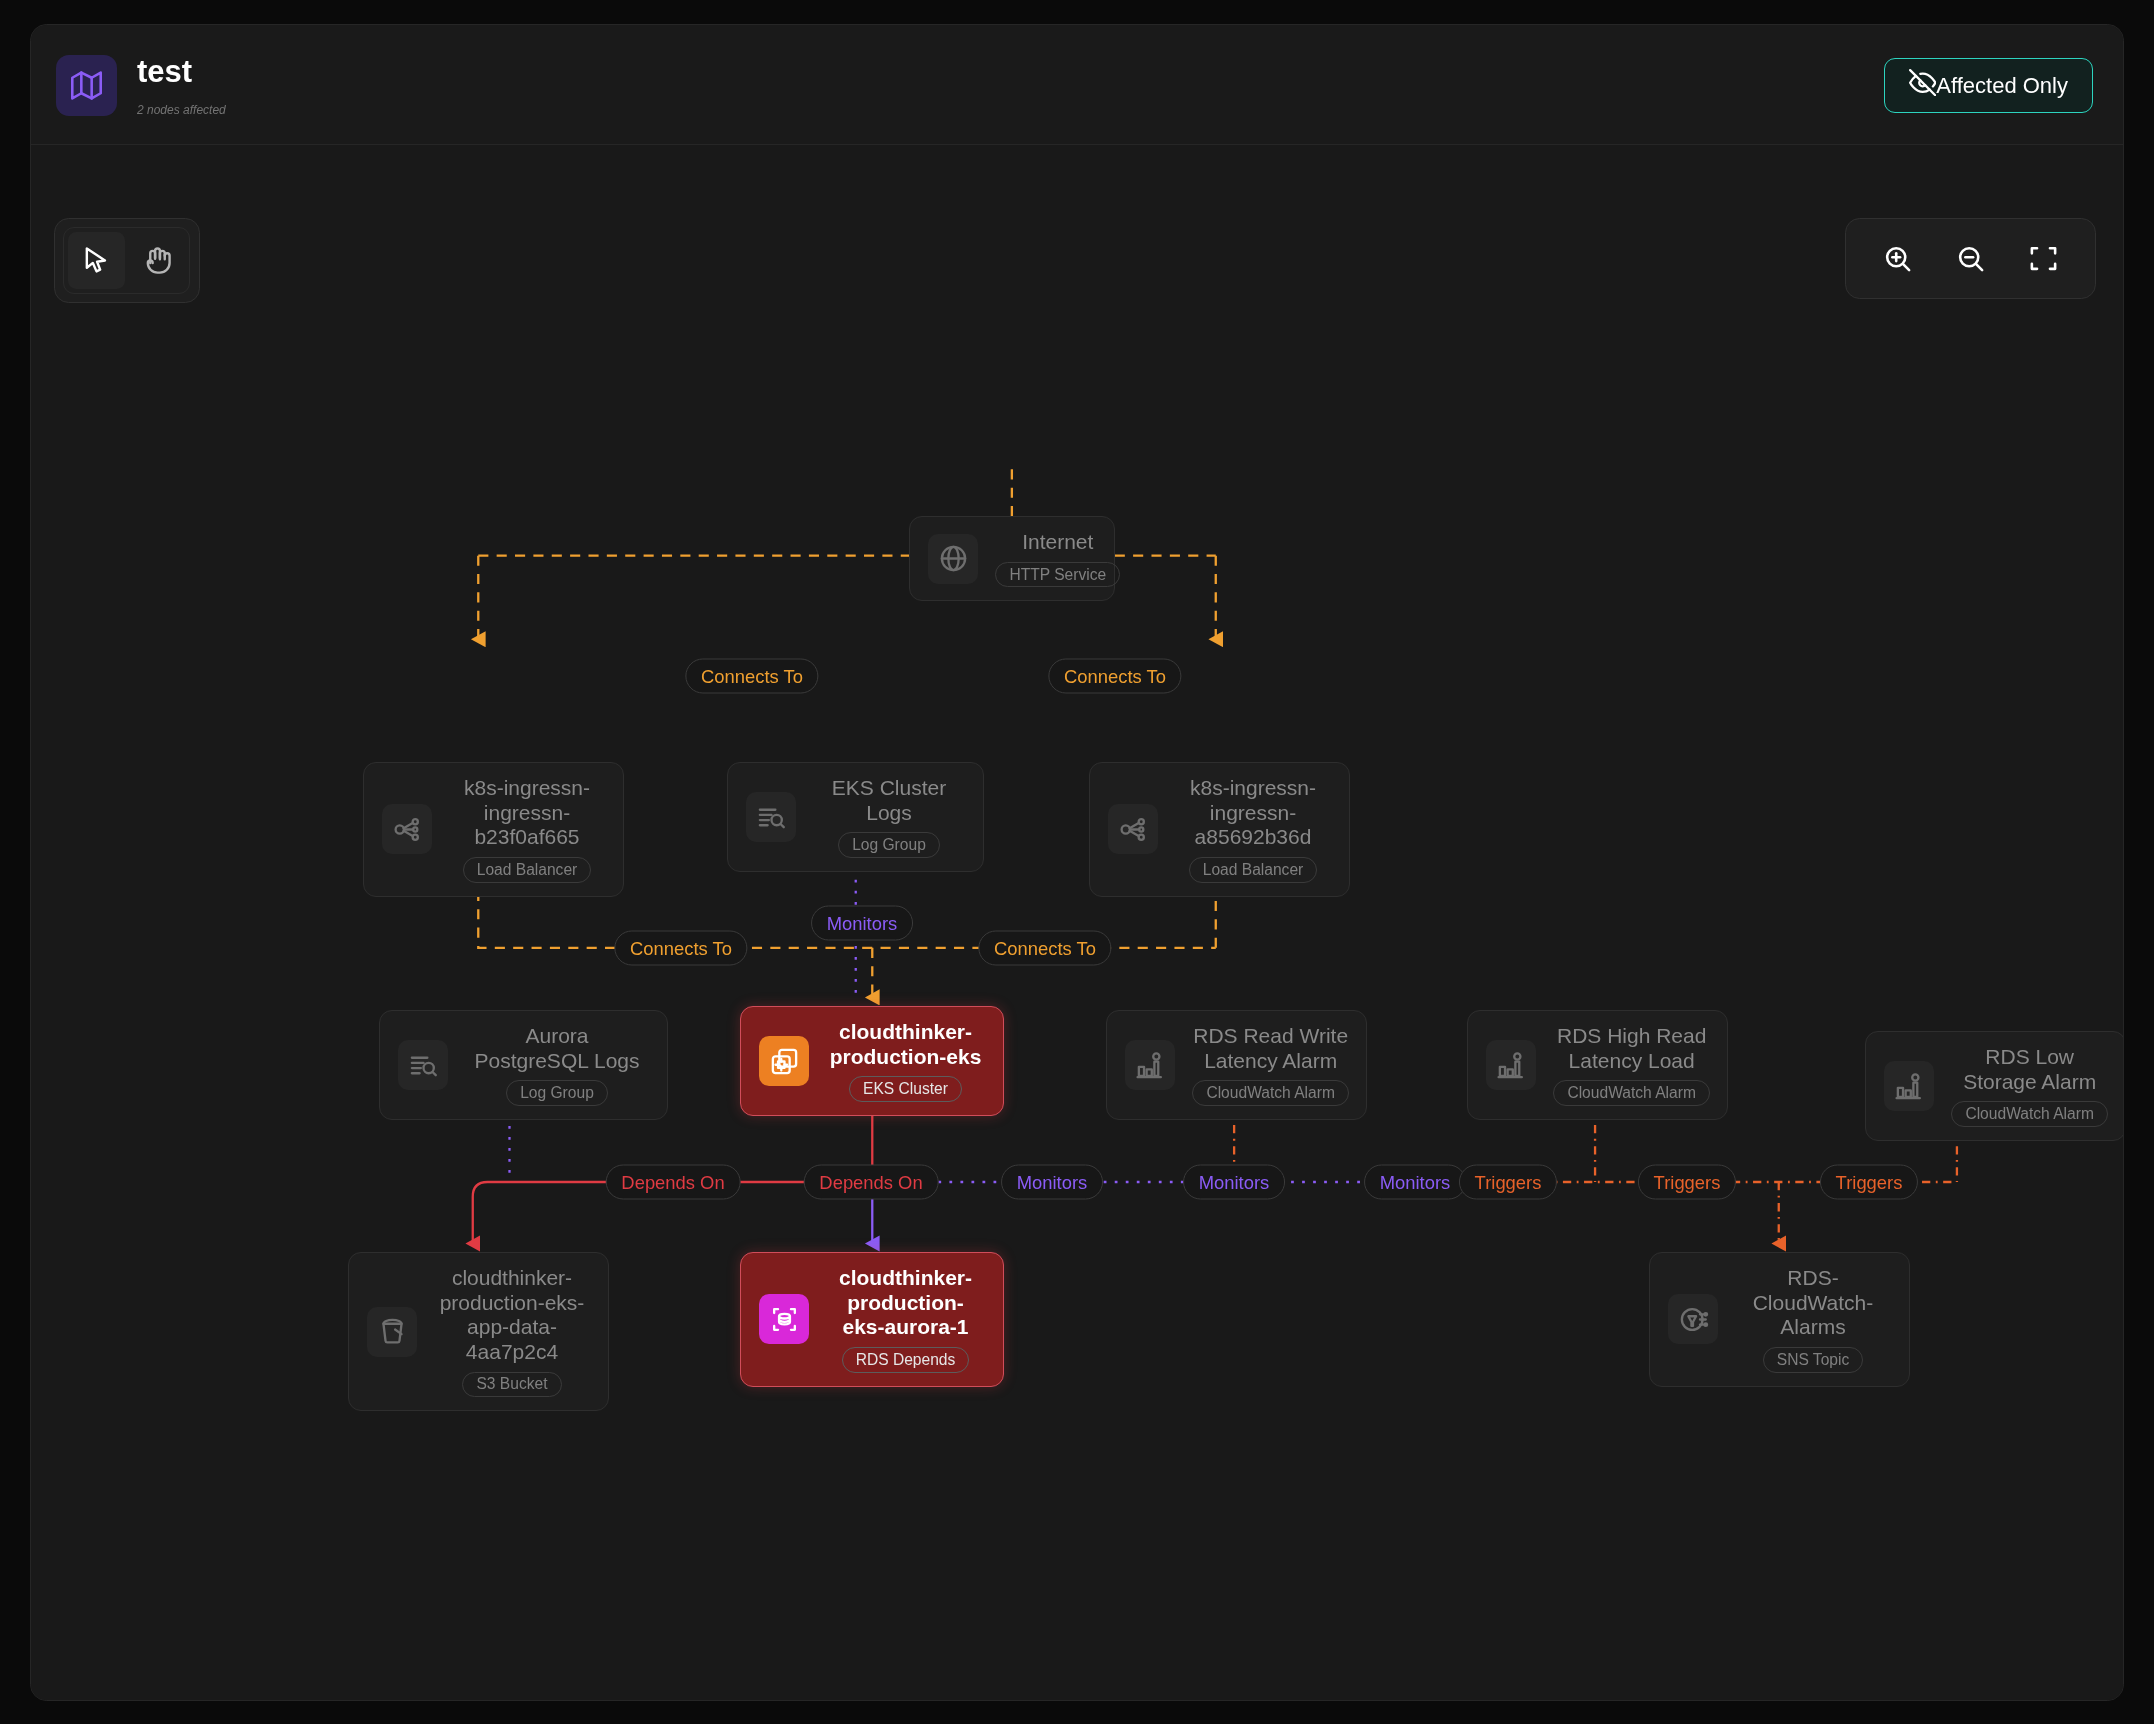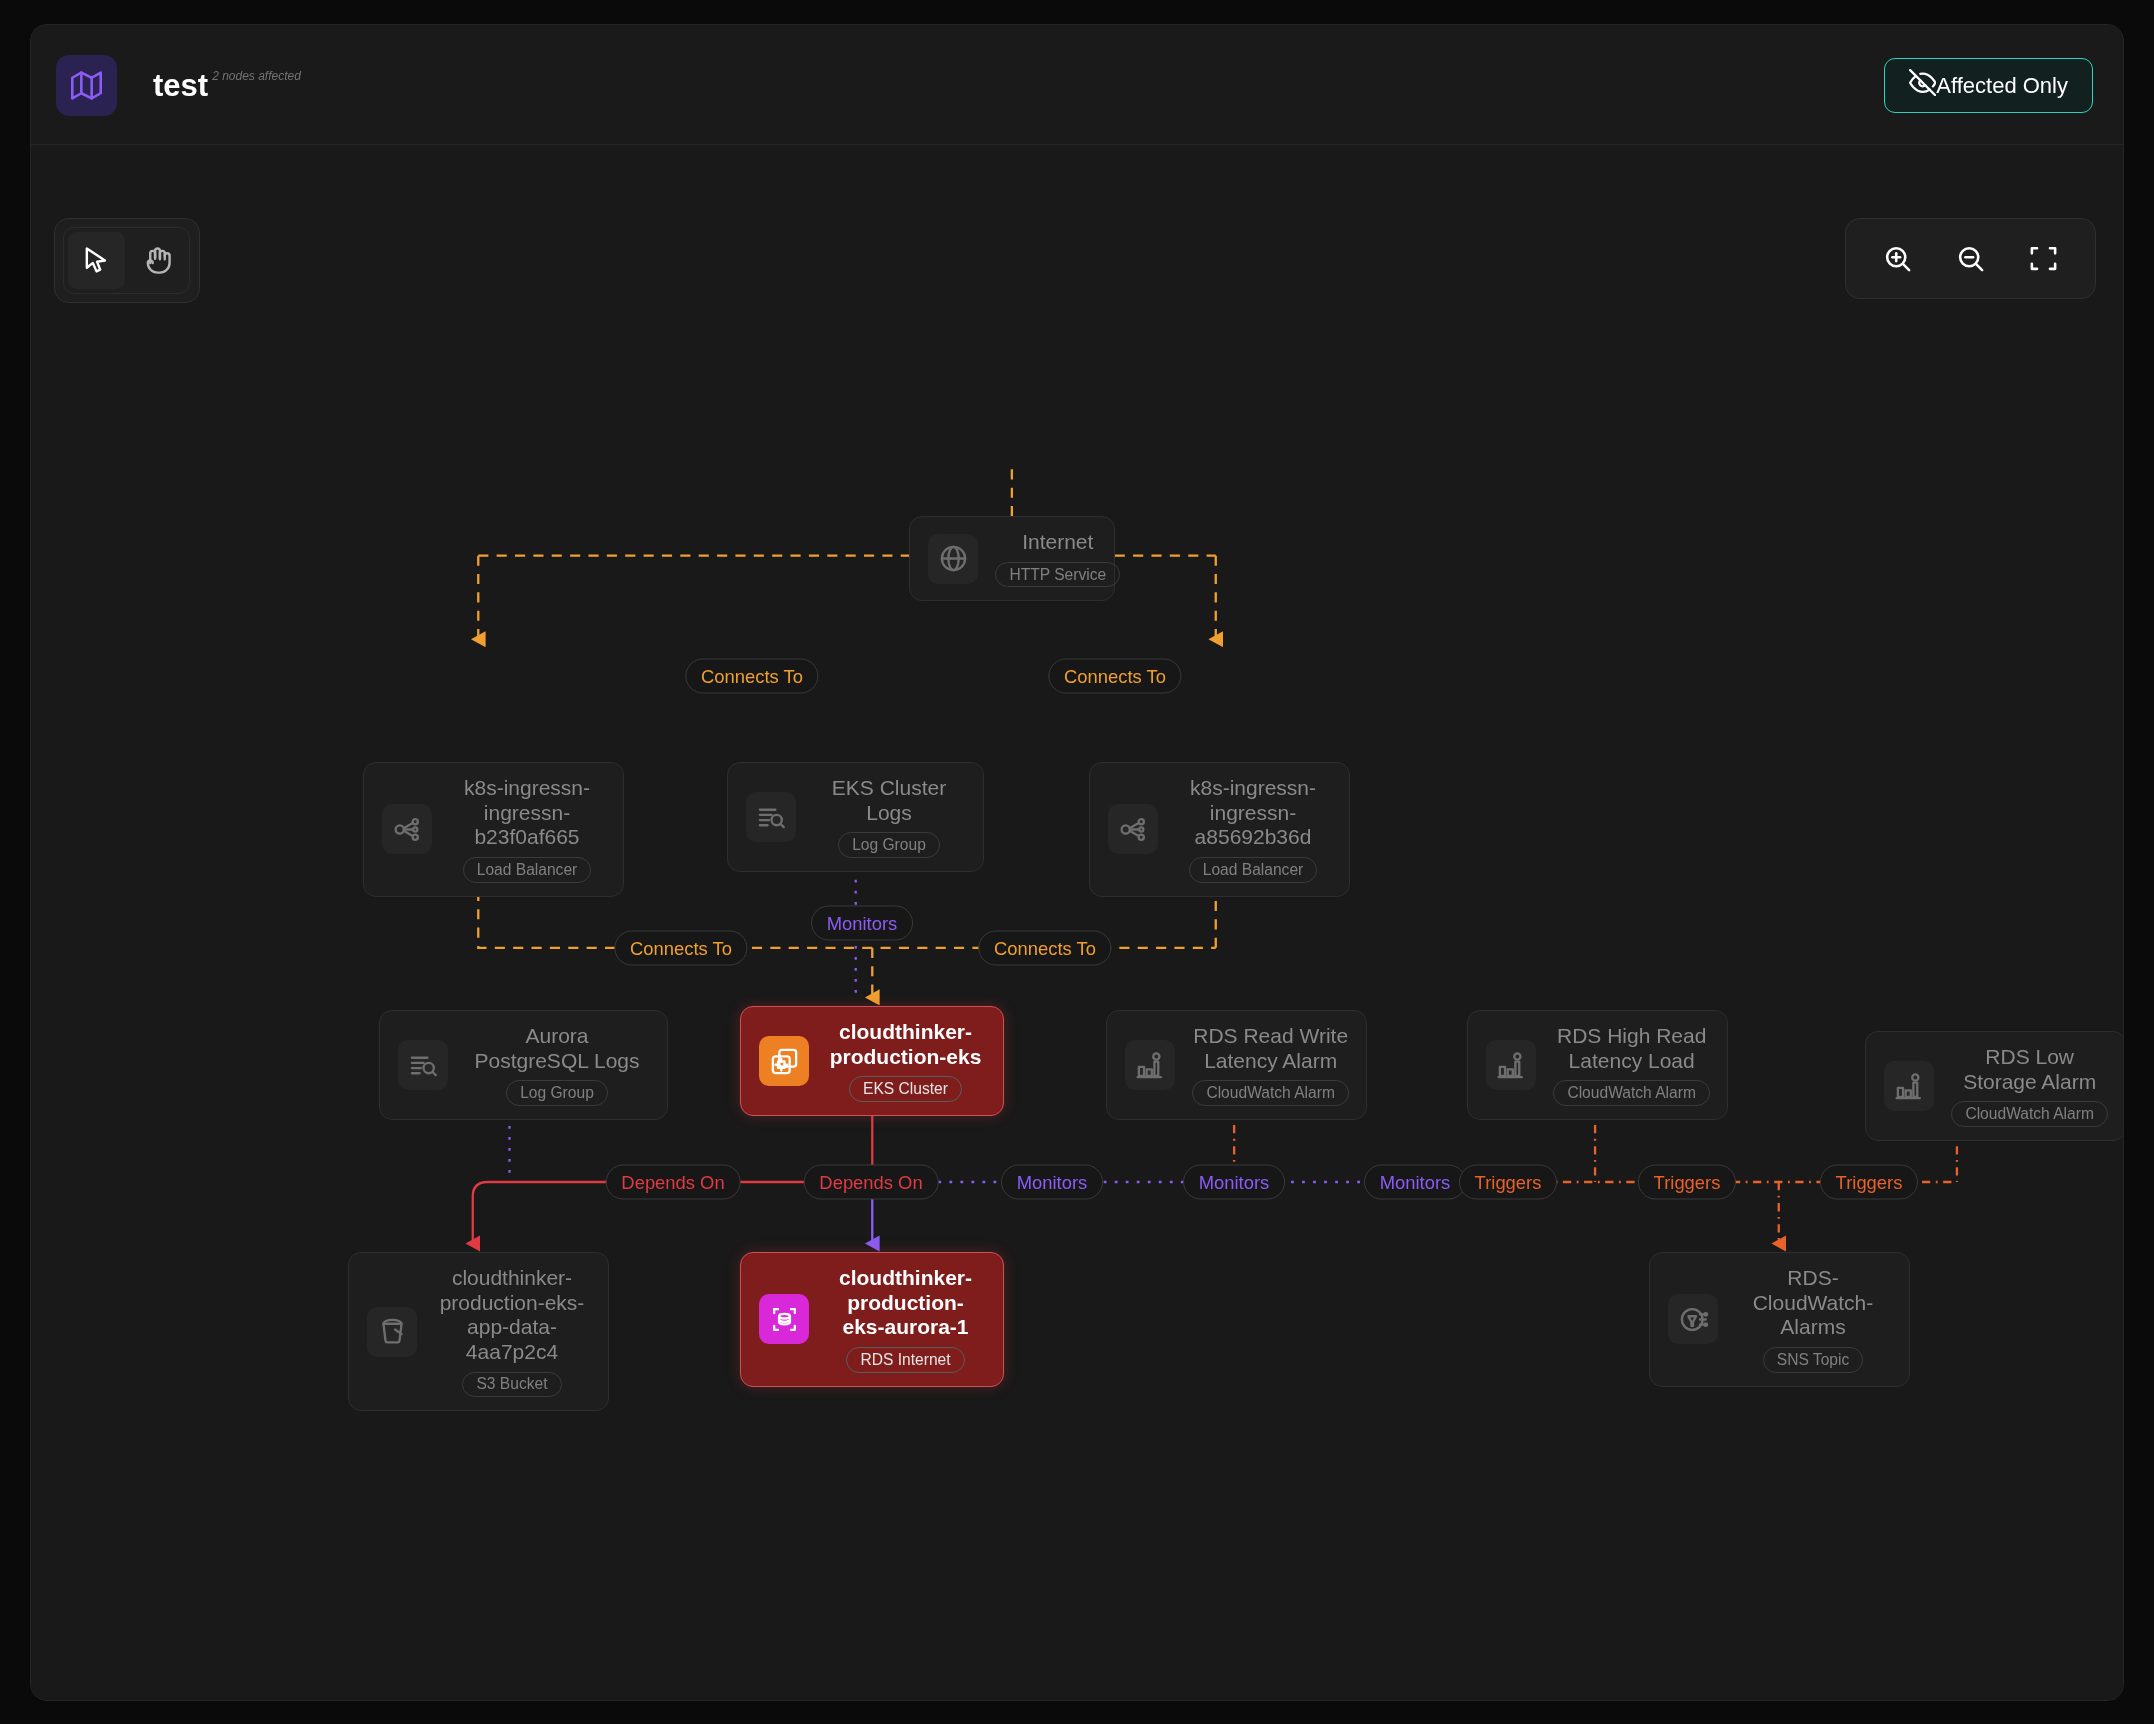--- a/index.html
+++ b/index.html
@@ -29,21 +29,21 @@
   .header-left {
     position: absolute; left: 25px; top: 30px;
     display: flex; align-items: center; gap: 20px;
   }
   .map-badge {
     width: 61px; height: 61px;
     background: #2a2250;
     border-radius: 13px;
     display: flex; align-items: center; justify-content: center;
   }
-  .title-block { display: flex; flex-direction: row; gap: 4px; margin-left: 16px; }
+  .title-block { display: flex; flex-direction: column; gap: 17px; }
   .title {
     font-size: 31px; font-weight: bold; color: #ffffff; line-height: 1;
   }
   .subtitle { font-size: 12px; color: #737373; line-height: 1; font-style: italic; }
 
   .affected-btn {
     position: absolute; right: 30px; top: 33px;
     height: 55px; padding: 0 24px;
     display: flex; align-items: center; 
     background: #12211f;
@@ -446,21 +446,21 @@
                    <path d="M7.8 9.4v4.6c0 1 1.9 1.8 4.2 1.8s4.2-.8 4.2-1.8V9.4"></path>
                    <path d="M7.8 12c0 1 1.9 1.8 4.2 1.8s4.2-.8 4.2-1.8"></path>
                    <path d="M4 7 L4 4 L7 4"></path>
               <path d="M20 7 L20 4 L17 4"></path>
                    <path d="M4 17 L4 20 L7 20"></path>
               <path d="M20 17 L20 20 L17 20"></path>
             </svg>
           </div>
           <div class="ntext">
             <div class="nlabel">cloudthinker-production-eks-aurora-1</div>
-            <div class="nbadge">RDS Internet</div>
+            <div class="nbadge">RDS Depends</div>
           </div>
         </div>
         <div class="node" style="left: 1618px; top: 1107px; width: 261px; min-height: 127px;">
           <div class="nicon">
             <svg width="31" height="31" viewBox="0 0 24 24" fill="none" stroke="#6e6e6e" stroke-width="1.8" stroke-linecap="round" stroke-linejoin="round">
               <circle cx="11" cy="12" r="8"></circle>
                    <path d="M8 9.5 h6 l-2.4 4.4v3.1h-1.2v-3.1z"></path>
                    <line x1="17" y1="8" x2="21" y2="8"></line>
               <line x1="17" y1="12" x2="21.5" y2="12"></line>
                    <line x1="17" y1="16" x2="21" y2="16"></line>

